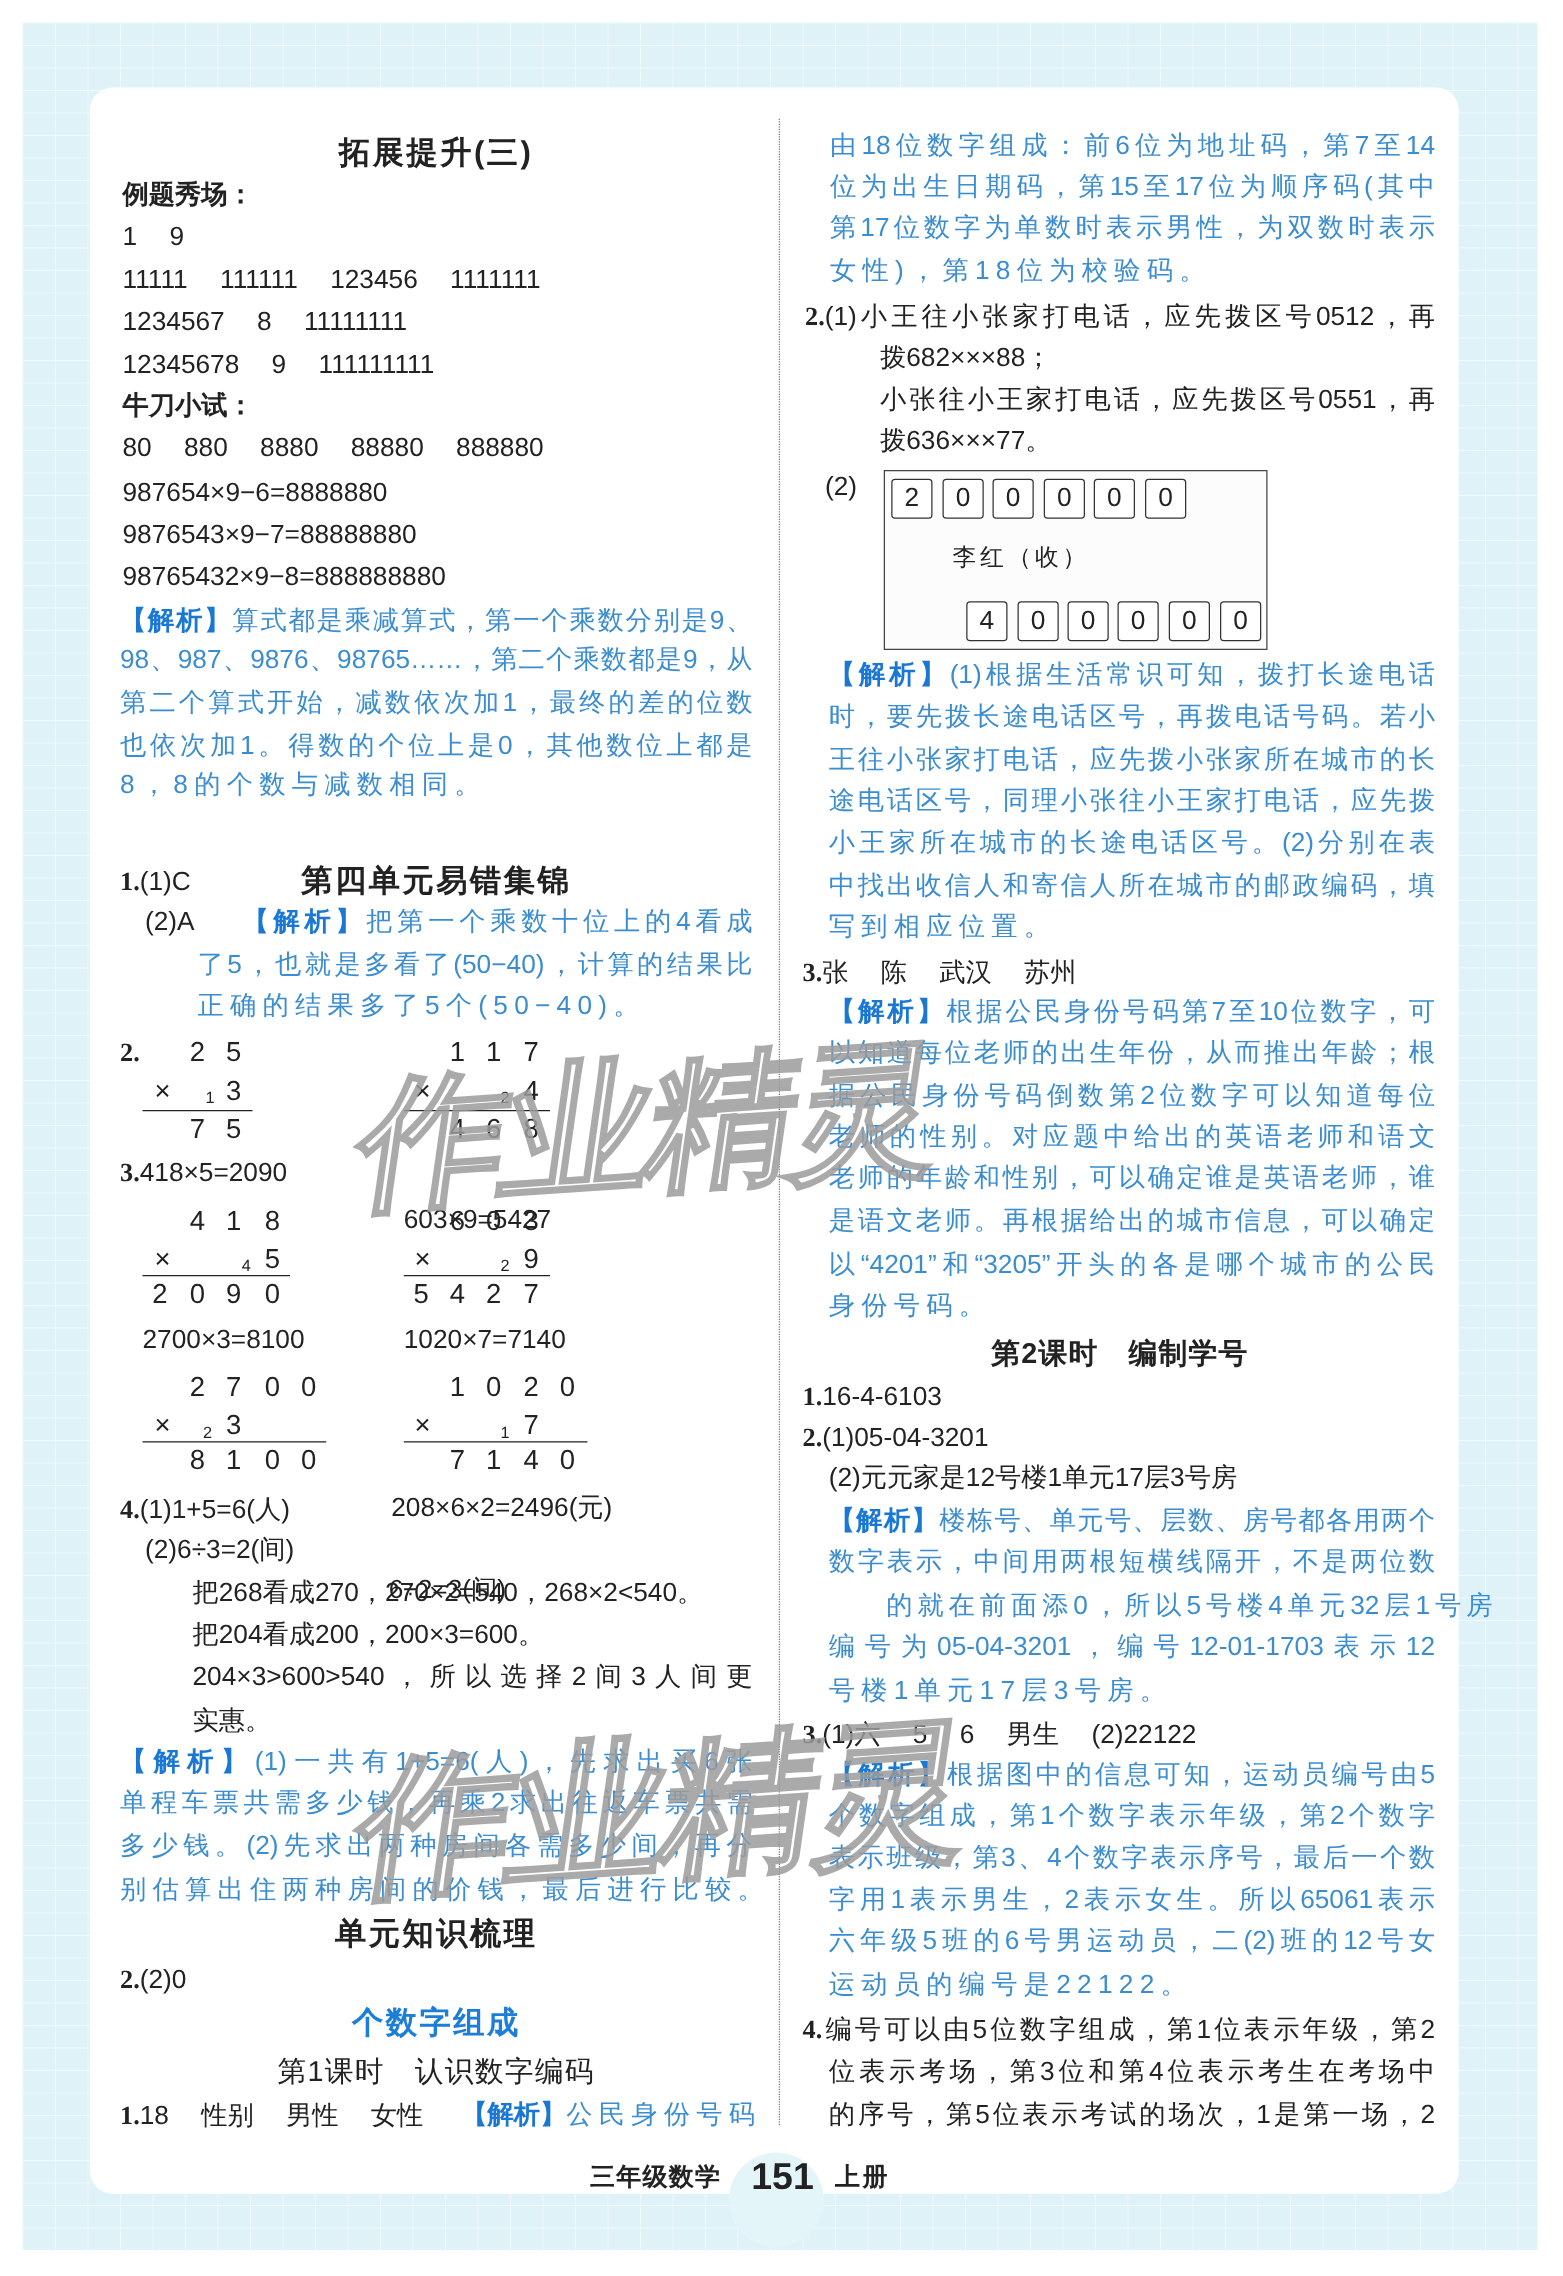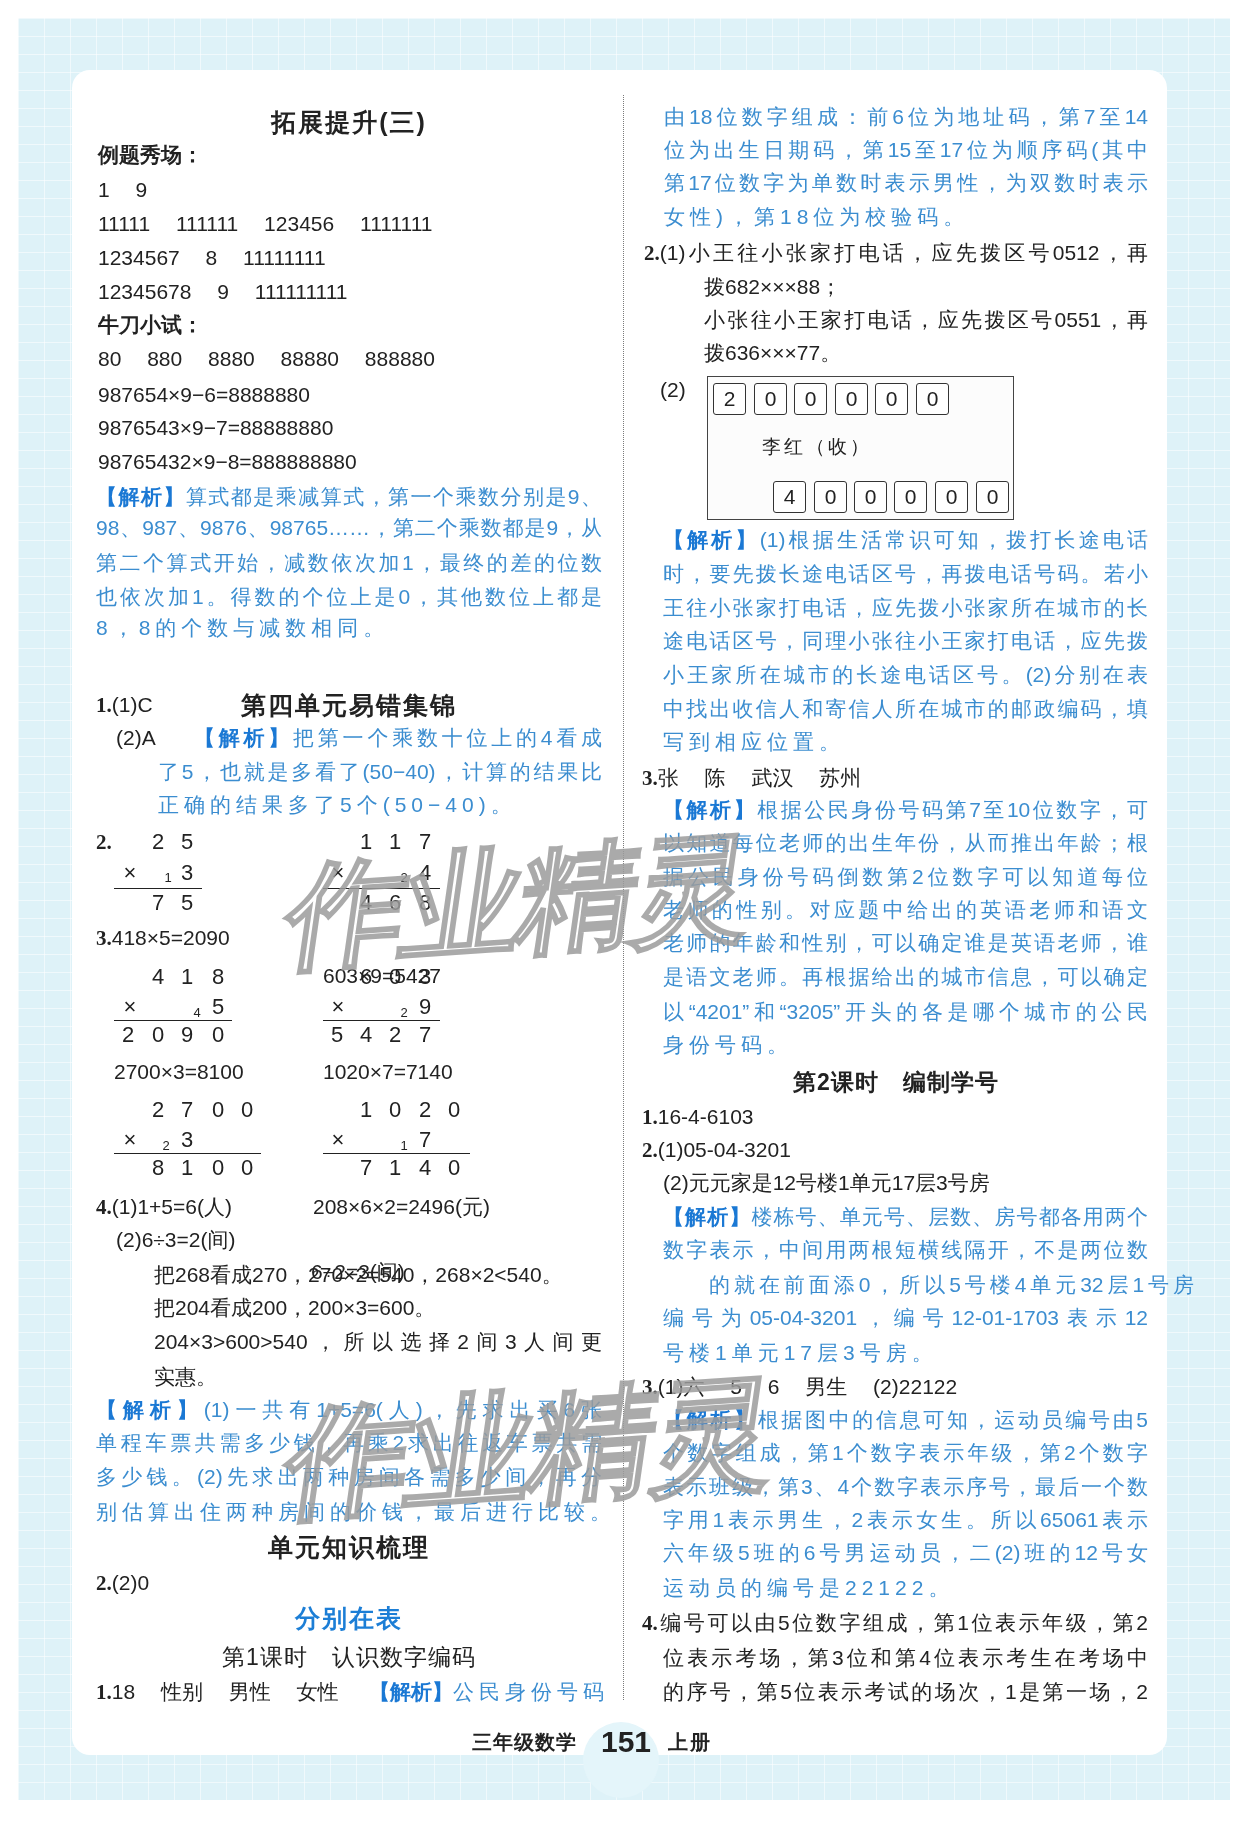--- a/index.html
+++ b/index.html
@@ -156,21 +156,21 @@
 <div class="ln jl" style="left:154px;top:1326px;width:448px;">204×3&gt;600&gt;540，所以选择2间3人间更</div>
 <div class="ln" style="left:154px;top:1361px;">实惠。</div>
 <div class="ln jl blue" style="left:96px;top:1394px;width:506px;"><span class="lbl">【解析】</span><span>(1)一共有1+5=6(人)，先求出买6张</span></div>
 <div class="ln jl blue" style="left:96px;top:1427px;width:506px;">单程车票共需多少钱，再乘2求出往返车票共需</div>
 <div class="ln jl blue" style="left:96px;top:1461px;width:506px;">多少钱。(2)先求出两种房间各需多少间，再分</div>
 <div class="ln blue sp" style="left:96px;top:1496px;">别估算出住两种房间的价钱，最后进行比较。</div>
 
 <div class="ttl" style="left:96px;top:1529px;width:506px;">单元知识梳理</div>
 <div class="ln" style="left:96px;top:1567px;"><span class="num">2.</span><span>(2)0</span></div>
 
-<div class="ttl" style="left:96px;top:1600px;width:506px;color:#1c7ed6;">分别在表</div>
+<div class="ttl" style="left:96px;top:1600px;width:506px;color:#1c7ed6;">个数字组成</div>
 <div class="sub" style="left:96px;top:1641px;width:506px;">第1课时　认识数字编码</div>
 <div class="ln" style="left:96px;top:1676px;"><span class="num">1.</span><span class="ws">18 性别 男性 女性</span></div>
 <div class="ln blue sp" style="left:369px;top:1676px;"><span class="lbl">【解析】</span><span>公民身份号码</span></div>
 
 <div class="ln jl blue" style="left:664px;top:101px;width:484px;">由18位数字组成：前6位为地址码，第7至14</div>
 <div class="ln jl blue" style="left:664px;top:134px;width:484px;">位为出生日期码，第15至17位为顺序码(其中</div>
 <div class="ln jl blue" style="left:664px;top:167px;width:484px;">第17位数字为单数时表示男性，为双数时表示</div>
 <div class="ln blue sp" style="left:664px;top:201px;">女性)，第18位为校验码。</div>
 
 <div class="ln jl" style="left:644px;top:237px;width:504px;"><span class="num">2.</span><span>(1)</span><span>小王往小张家打电话，应先拨区号0512，再</span></div>

